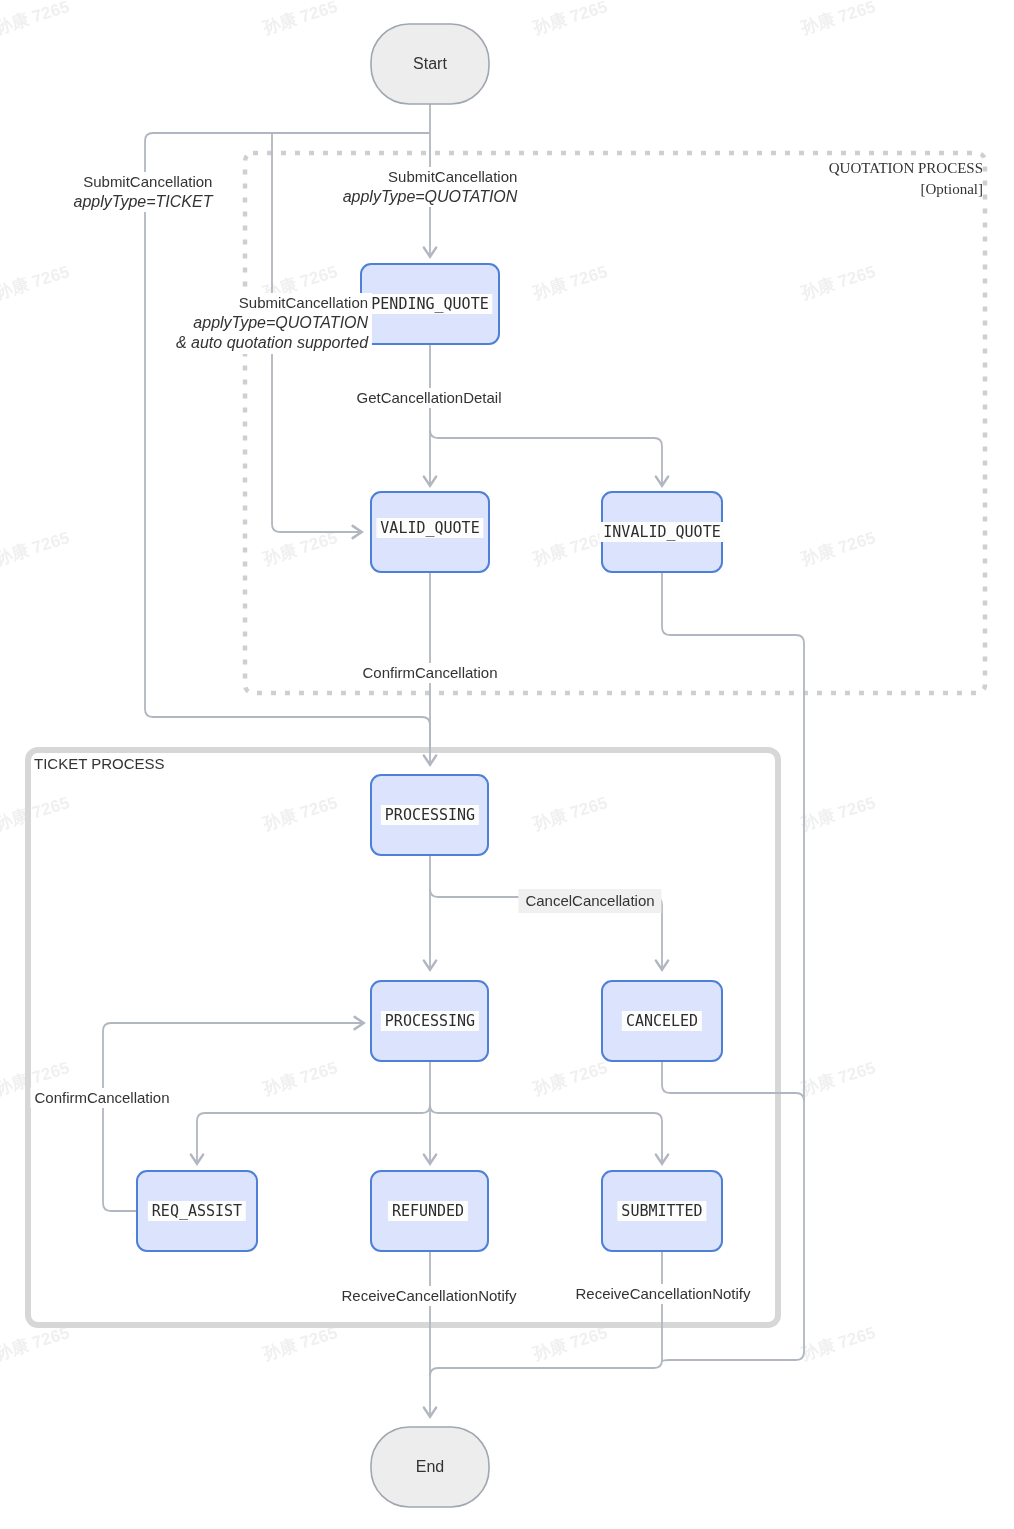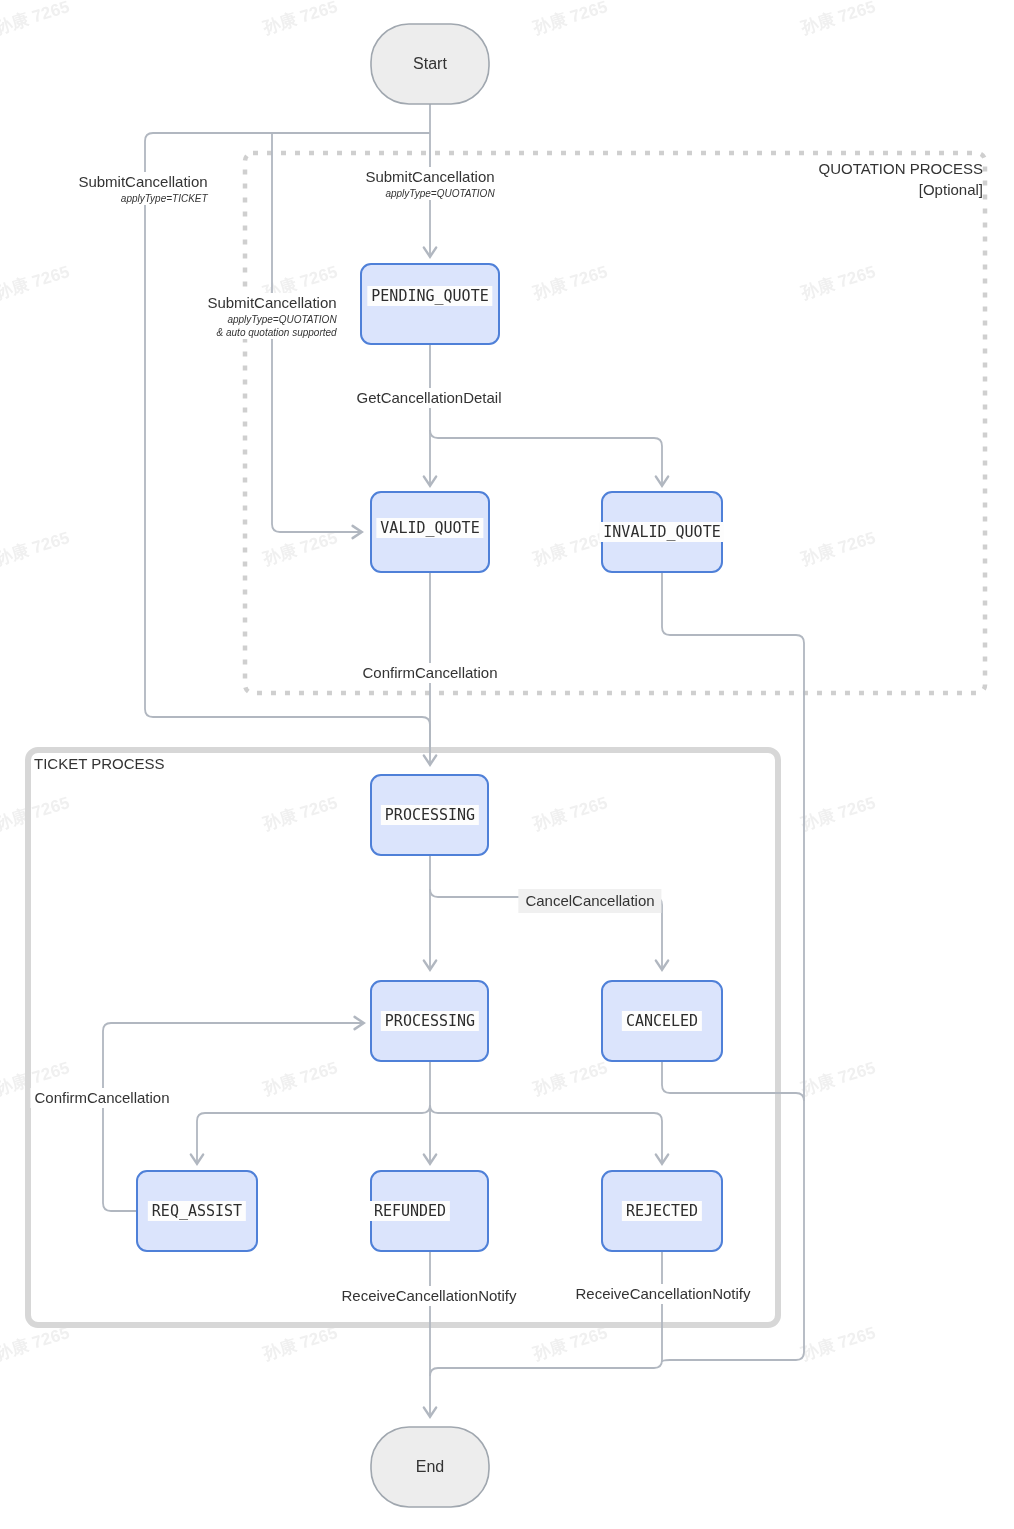--- a/index.html
+++ b/index.html
@@ -5,30 +5,30 @@
   html,body{margin:0;padding:0;background:#fff;}
   .canvas{position:relative;width:1014px;height:1529px;background:#ffffff;overflow:hidden;
           font-family:"Liberation Sans",sans-serif;}
   .wm-layer{position:absolute;inset:0;z-index:0;}
   .wm{position:absolute;color:#f0f0f0;font-size:17px;font-weight:bold;
       transform:rotate(-17deg);white-space:nowrap;user-select:none;}
   svg.diagram{position:absolute;left:0;top:0;z-index:1;}
   .lbl{position:absolute;z-index:2;color:#333;font-size:15px;line-height:1.3;
        text-align:right;transform:translateX(-50%);background:#ffffff;
        padding:0 4px;white-space:nowrap;}
-  .lbl .sub{font-style:italic;font-size:10px;}
+  .lbl .sub{font-style:italic;font-size:16px;}
   .lbl.graybg{background:#f0f0f0;padding:2px 7px;margin-left:43px;}
   .node-label{position:absolute;z-index:2;transform:translate(-50%,-50%);
        font-family:"DejaVu Sans Mono","Liberation Mono",monospace;font-size:15px;
        color:#2d2d2d;background:#fdfdfd;padding:1px 4px;white-space:nowrap;}
   .terminal-label{position:absolute;z-index:2;transform:translate(-50%,-50%);
        font-size:16px;color:#333;white-space:nowrap;}
   .cluster-title{position:absolute;z-index:2;font-size:15px;color:#333;
        line-height:1.4;white-space:nowrap;text-align:right;}
-  #quotation-title{right:31px;top:158px;text-align:right;}
+  #quotation-title{right:31px;top:158px;text-align:right;font-family:Liberation Serif, serif;}
   #ticket-title{left:34px;top:753px;}
 </style>
 </head>
 <body>
 
 <div class="canvas">
 
   <div class="wm-layer">
       <div class="wm" style="left: -6px; top: 6px;">孙康 7265</div>
       <div class="wm" style="left: 262px; top: 6px;">孙康 7265</div>
@@ -122,23 +122,23 @@
   </div>
   <div class="lbl" style="left:429px;top:388px">GetCancellationDetail</div>
   <div class="lbl" style="left:430px;top:663px">ConfirmCancellation</div>
   <div class="lbl graybg" style="left:547px;top:889px">CancelCancellation</div>
   <div class="lbl" style="left:102px;top:1088px">ConfirmCancellation</div>
   <div class="lbl" style="left:429px;top:1286px">ReceiveCancellationNotify</div>
   <div class="lbl" style="left:663px;top:1284px">ReceiveCancellationNotify</div>
 
   <div class="terminal-label" style="left:430px;top:64px">Start</div>
   <div class="terminal-label" style="left:430px;top:1467px">End</div>
-  <div class="node-label" style="left:430px;top:296px">PENDING_QUOTE</div>
+  <div class="node-label" style="left:430px;top:304px">PENDING_QUOTE</div>
   <div class="node-label" style="left:430px;top:528px">VALID_QUOTE</div>
   <div class="node-label" style="left:662px;top:532px">INVALID_QUOTE</div>
   <div class="node-label" style="left:430px;top:815px">PROCESSING</div>
   <div class="node-label" style="left:430px;top:1021px">PROCESSING</div>
   <div class="node-label" style="left:662px;top:1021px">CANCELED</div>
   <div class="node-label" style="left:197px;top:1211px">REQ_ASSIST</div>
-  <div class="node-label" style="left:410px;top:1211px">REFUNDED</div>
-  <div class="node-label" style="left:662px;top:1211px">REJECTED</div>
+  <div class="node-label" style="left:428px;top:1211px">REFUNDED</div>
+  <div class="node-label" style="left:662px;top:1211px">SUBMITTED</div>
 
 </div>
 
 </body></html>

